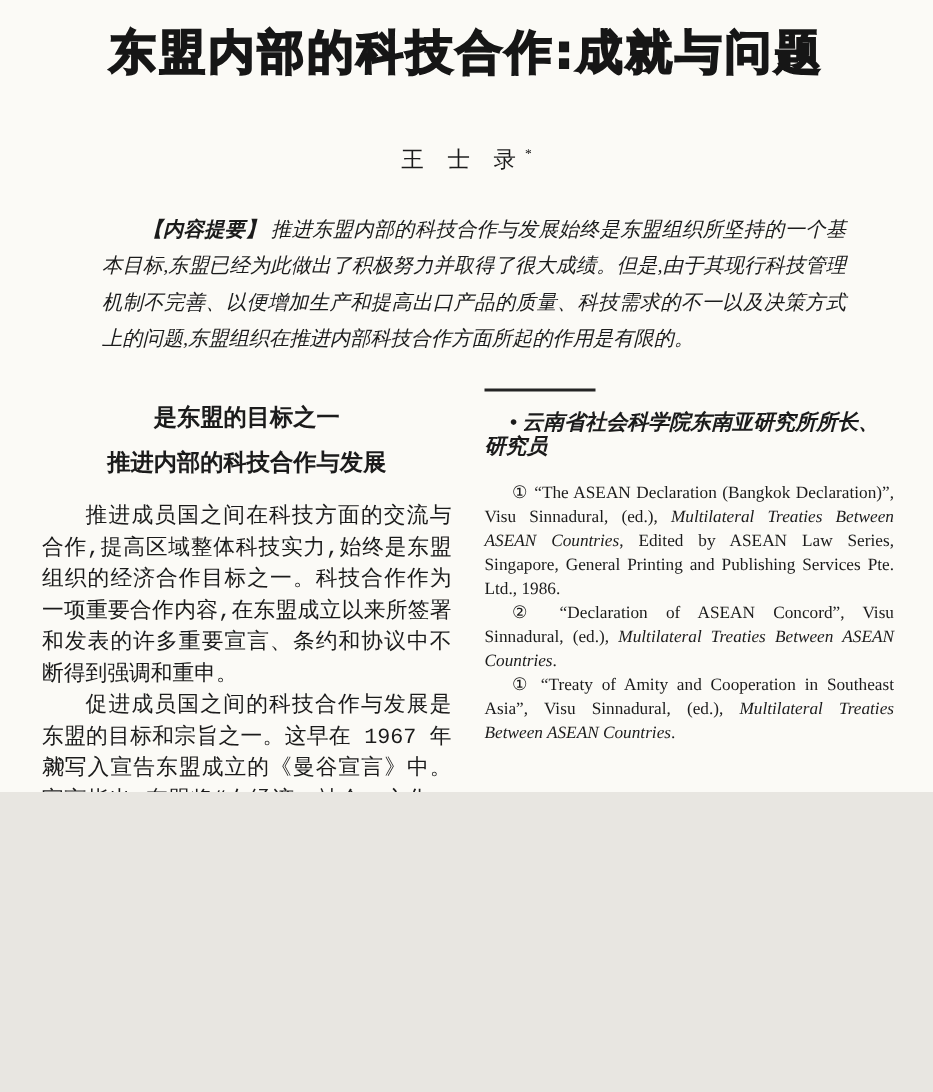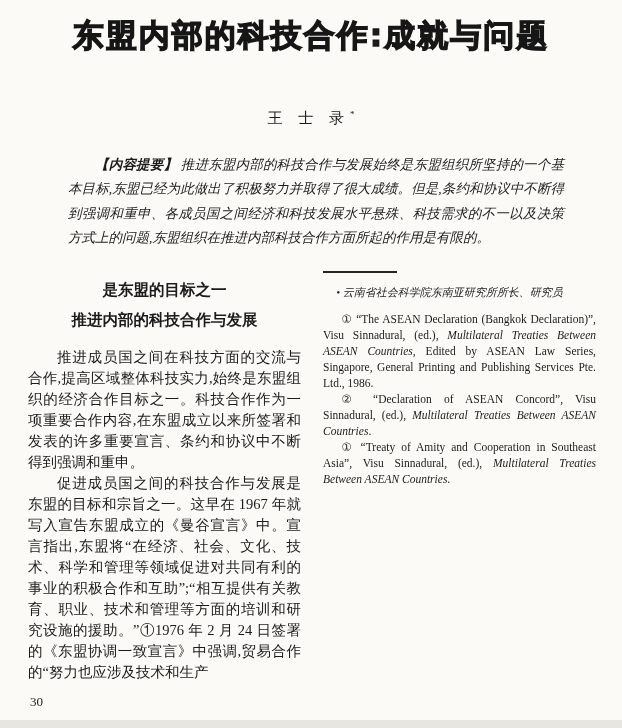--- a/index.html
+++ b/index.html
@@ -1,37 +1,37 @@
 <!DOCTYPE html>
 <html><head>
 <meta charset="utf-8">
 <style>
   html,body { margin:0; padding:0; background:#e8e6e1; }
   .page {
     position:relative;
-    width:622px; height:720px;
+    width:622px; height:528px;
     margin:0 auto;
     background:#fbfaf6;
     color:#1b1b1b;
     overflow:hidden;
     box-sizing:border-box;
     font-family:"Liberation Serif","DejaVu Serif",serif;
   }
   .title {
     margin:16px 8px 0;
     text-align:center;
     font-size:31px;
     line-height:1.25;
     font-weight:900;
     letter-spacing:2px;
     font-family:"DejaVu Sans","Liberation Sans",sans-serif;
     -webkit-text-stroke:1.3px #161616;
   }
   .author {
-    margin-top:54px;
+    margin-top:42px;
     text-align:center;
     font-size:15px;
     letter-spacing:6px;
   }
   .author .mark {
     font-size:9px;
     letter-spacing:0;
     vertical-align:super;
   }
   .abstract {
@@ -58,38 +58,38 @@
     font-weight:bold;
     font-family:"DejaVu Sans","Liberation Sans",sans-serif;
   }
   .sec-heading .hl { display:block; }
   .body {
     margin:0;
     font-size:14.5px;
     line-height:21px;
     text-align:justify;
   }
-  .indent { text-indent:2em; }
+  .indent { text-indent:2em;font-family:Liberation Mono, monospace; }
   .fn-rule {
     width:74px;
     border:0;
     border-top:2px solid #242424;
     margin:10px 0 6px;
   }
   .fn {
     margin:0;
     font-size:11.5px;
     line-height:16px;
     text-align:justify;
     text-indent:1.6em;
   }
   .aff {
-    font-size:11px;
+    font-size:14px;
     line-height:16px;
-    font-weight:normal;
+    font-weight:bold;
     font-style:italic;
     text-indent:1.2em;
   }
   .page-num {
     position:absolute;
     left:30px;
     bottom:10px;
     font-size:13px;
   }
 </style>
@@ -97,21 +97,21 @@
 <body>
 
 <div class="page">
 
   <h1 class="title">东盟内部的科技合作:成就与问题</h1>
 
   <div class="author">
     <span>王 士 录</span><span class="mark">*</span>
   </div>
 
-  <p class="abstract"><span class="b">【内容提要】</span><span> 推进东盟内部的科技合作与发展始终是东盟组织所坚持的一个基本目标,东盟已经为此做出了积极努力并取得了很大成绩。但是,条约和协议中不断得到强调和重申、各成员国之间经济和科技发展水平悬殊、科技需求的不一以及决策方式上的问题,东盟组织在推进内部科技合作方面所起的作用是有限的。</span></p>
+  <p class="abstract"><span class="b">【内容提要】</span><span> 推进东盟内部的科技合作与发展始终是东盟组织所坚持的一个基本目标,东盟已经为此做出了积极努力并取得了很大成绩。但是,由于其现行科技管理机制不完善、以便增加生产和提高出口产品的质量、科技需求的不一以及决策方式上的问题,东盟组织在推进内部科技合作方面所起的作用是有限的。</span></p>
 
   <div class="columns">
 
     <div class="col">
       <h2 class="sec-heading">
         <span class="hl">是东盟的目标之一</span>
         <span class="hl">推进内部的科技合作与发展</span>
       </h2>
       <p class="body indent">推进成员国之间在科技方面的交流与合作,提高区域整体科技实力,始终是东盟组织的经济合作目标之一。科技合作作为一项重要合作内容,在东盟成立以来所签署和发表的许多重要宣言、条约和协议中不断得到强调和重申。</p>
       <p class="body indent">促进成员国之间的科技合作与发展是东盟的目标和宗旨之一。这早在 1967 年就写入宣告东盟成立的《曼谷宣言》中。宣言指出,东盟将“在经济、社会、文化、技术、科学和管理等领域促进对共同有利的事业的积极合作和互助”;“相互提供有关教育、职业、技术和管理等方面的培训和研究设施的援助。”①1976 年 2 月 24 日签署的《东盟协调一致宣言》中强调,贸易合作的“努力也应涉及技术和生产</p>

